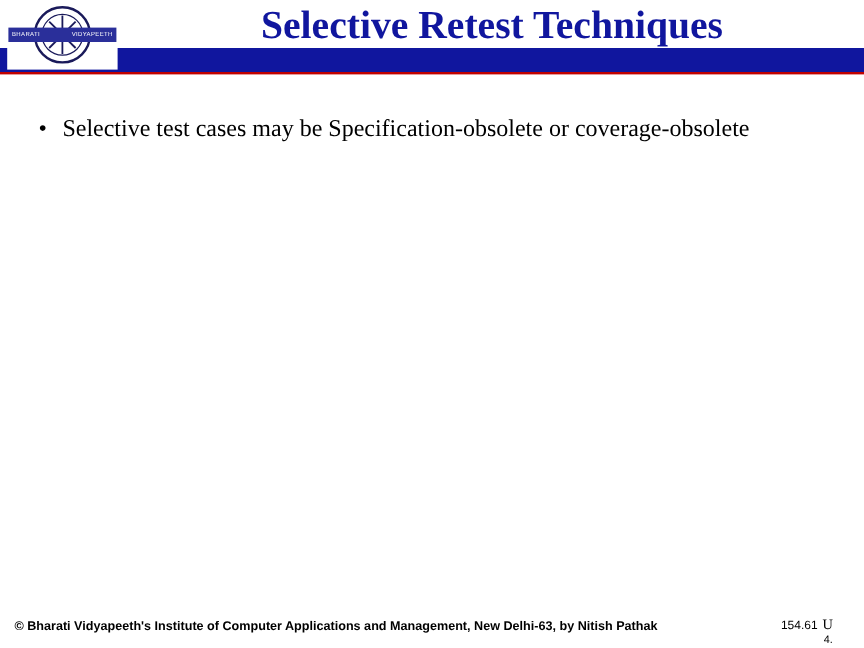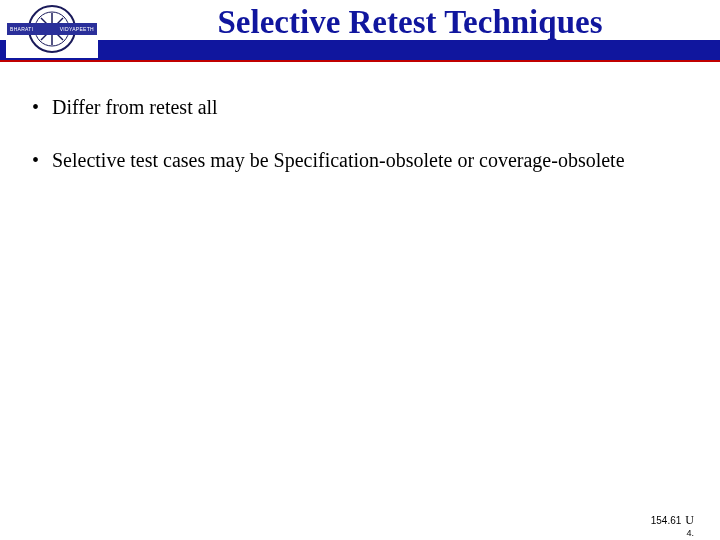--- a/index.html
+++ b/index.html
@@ -43,23 +43,23 @@
     <div class="logo-band">
       <span>BHARATI</span>
       <span>VIDYAPEETH</span>
     </div>
   </div>
   <div class="title">Selective Retest Techniques</div>
 </div>
 
 <div class="content">
   <ul>
-    <li>Differ from retest all</li>
     <li>Selective test cases may be Specification-obsolete or coverage-obsolete</li>
   </ul>
 </div>
 
 <div class="footer">
+  <div class="copyright">© Bharati Vidyapeeth's Institute of Computer Applications and Management, New Delhi-63, by  Nitish Pathak</div>
   <div class="pagenum">
     <span>154.61</span><span class="u">U</span>
   </div>
   <div class="sub4">4.</div>
 </div>
 
 </body></html>

